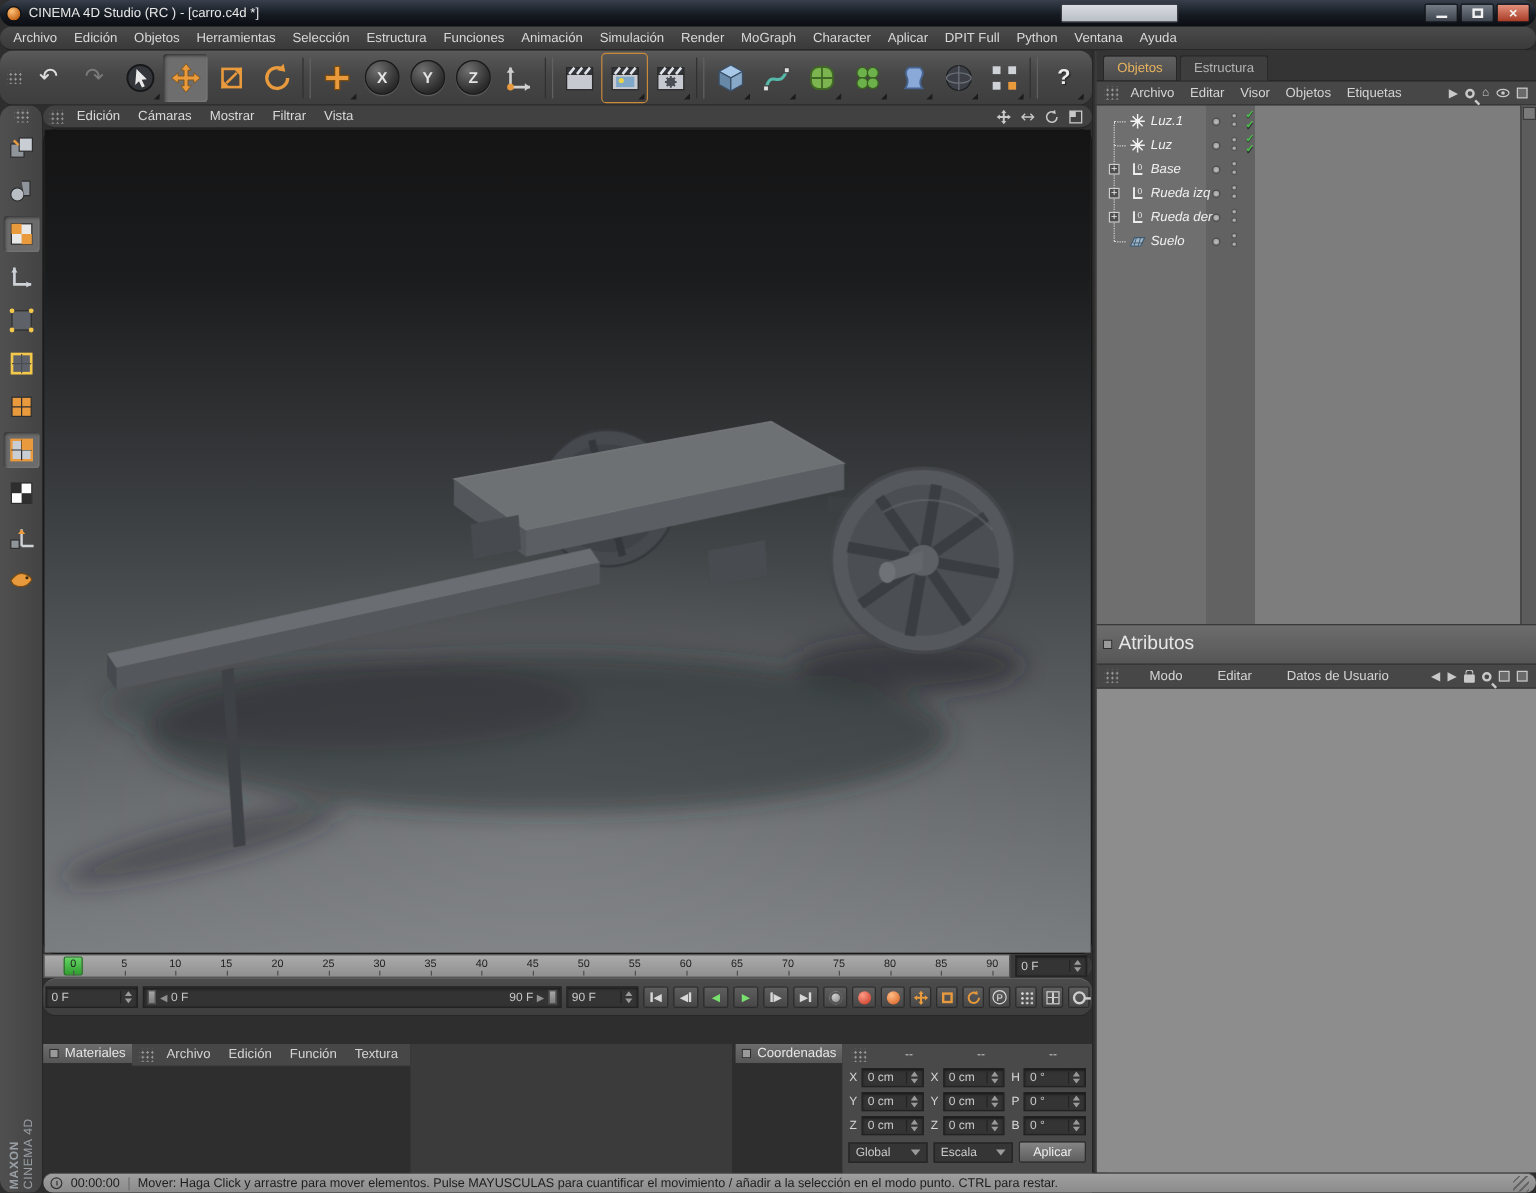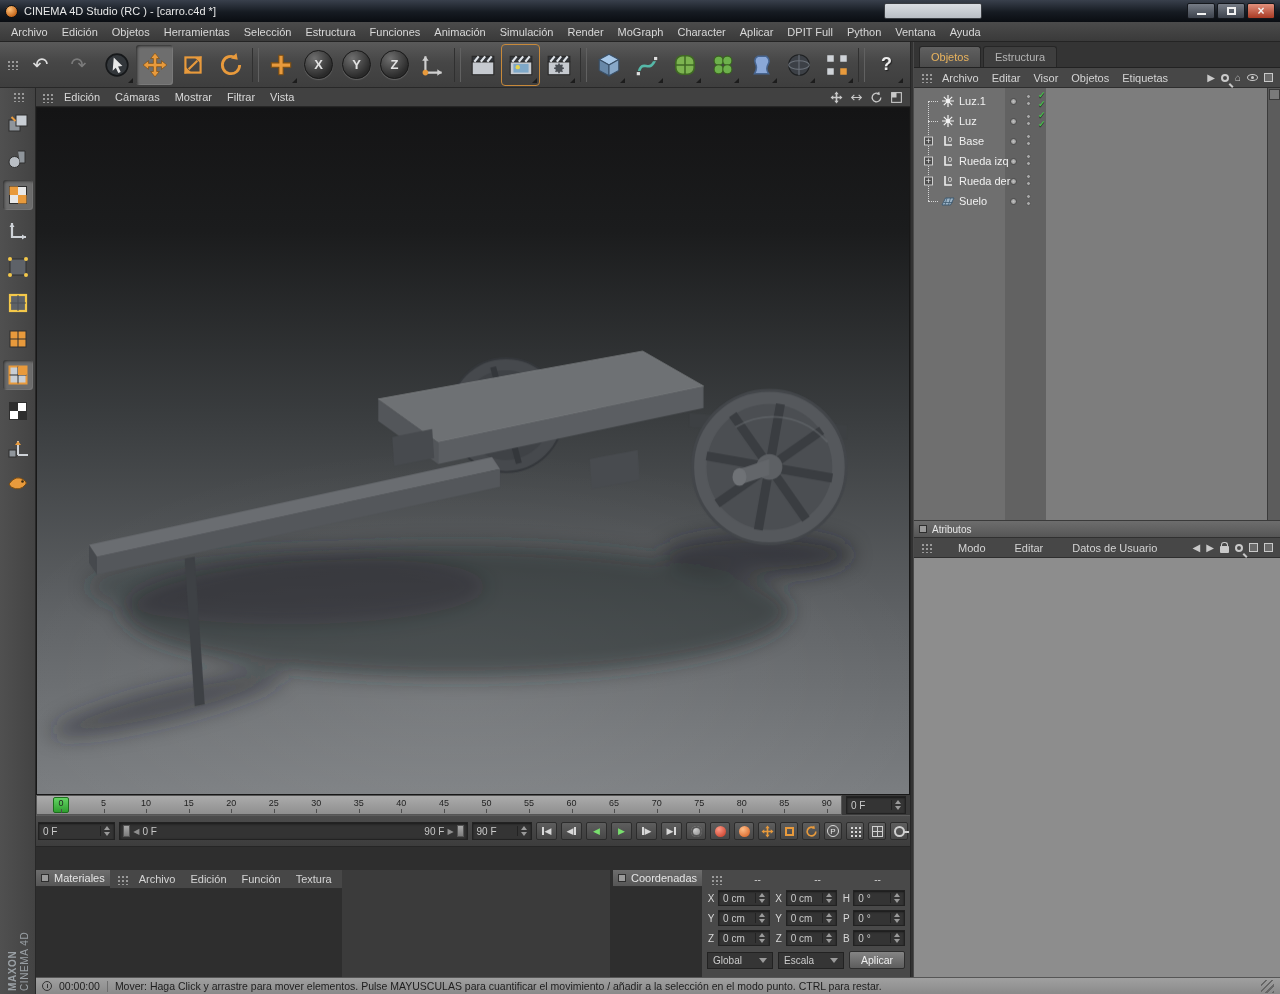--- a/index.html
+++ b/index.html
@@ -1,18 +1,18 @@
 <!DOCTYPE html>
 <html><head>
 <meta charset="utf-8">
 <style>
   *{box-sizing:border-box;margin:0;padding:0;}
   html,body{width:1280px;height:994px;}
   body{position:relative;background:#2e2e2e;font-family:"Liberation Sans",sans-serif;overflow:hidden;user-select:none;color:#d6d6d6;}
-  .abs{position:absolute;}
+  .abs{position:absolute;border-radius:11px;}
 
   
   .titlebar{left:0;top:0;width:1280px;height:22px;background:linear-gradient(#39404c,#161b22 55%,#0a0d12);display:flex;align-items:center;padding:0 5px;font-size:11px;color:#e8e8e8;}
   .appicon{width:13px;height:13px;border-radius:50%;background:radial-gradient(circle at 35% 30%,#ffc27a,#c86a1e 70%,#6e3608);margin-right: 6px;border:1px solid #111;}
   .layoutbox{position:absolute;left:884px;top:3px;width:98px;height:16px;background:linear-gradient(#d9dde2,#b9bec5);border:1px solid #3a3d42;border-radius:2px;}
   .winbtns{position:absolute;right:5px;top:3px;display:flex;gap:2px;}
   .winbtn{width:28px;height:16px;display:flex;align-items:center;justify-content:center;font-size:10px;color:#f2f2f2;background:linear-gradient(#767c86,#3c424c);border:1px solid #14171c;border-radius:2px;}
   .winbtn .minbar{width:9px;height:2px;background:#f2f2f2;margin-top:6px;}
   .winbtn .maxbox{width:9px;height:8px;border:2px solid #f2f2f2;}
   .winbtn.close{background:linear-gradient(#e2907c,#a83a24);font-size:12px;font-weight:bold;}
@@ -135,30 +135,30 @@
   .locki::before{content:"";position:absolute;left:1px;top:-4px;width:5px;height:4px;border:1.5px solid #c9c9c9;border-bottom:none;border-radius:3px 3px 0 0;}
   .sqicon{width:9px;height:9px;border:1px solid #c9c9c9;background:#6a6a6a;}
 
   .omtree{height:432px;position:relative;flex:none;background:linear-gradient(90deg,#6f6f6f 0,#6f6f6f 91px,#626262 91px,#626262 132px,#7d7d7d 132px,#7d7d7d 353px,#5e5e5e 353px);}
   .treeline{position:absolute;left:14px;top:13px;height:100px;border-left:1px dotted #d6d6d6;}
   .omrow{position:absolute;left:0;width:353px;height:20px;display:flex;align-items:center;font-size:11px;color:#f1f1f1;}
   .stub{position:absolute;left:14px;top:50%;width:10px;border-top:1px dotted #d6d6d6;}
   .expander{position:absolute;left:10px;top:50%;transform:translateY(-50%);width:9px;height:9px;background:#4e4e4e;border:1px solid #cfcfcf;color:#efefef;font-size:9px;line-height:7px;text-align:center;}
   .objicon{position:absolute;left:27px;top:3px;width:14px;height:14px;}
   .objicon svg{width:14px;height:14px;display:block;}
-  .objname{position:absolute;left:45px;}
+  .objname{position:absolute;left:45px;font-style:italic;}
   .dot1{position:absolute;left:96px;top:7px;width:7px;height:7px;border-radius:50%;background:radial-gradient(#c2c2c2,#8a8a8a);border:1px solid #4e4e4e;}
   .dots2{position:absolute;left:112px;top:3px;display:flex;flex-direction:column;gap:2px;}
   .dots2 i{width:5px;height:5px;border-radius:50%;background:#a8a8a8;border:1px solid #555;}
   .checks{position:absolute;left:124px;top:0;display:flex;flex-direction:column;line-height:9px;}
   .checks b{color:#46c24b;font-size:9px;font-weight:bold;text-shadow:0 1px 0 #2c2c2c;}
   .omscroll{position:absolute;right:0;top:0;bottom:0;width:13px;background:#5c5c5c;border-left:1px solid #3a3a3a;}
   .omscroll .box{position:absolute;left:1px;top:1px;width:11px;height:11px;background:#7a7a7a;border:1px solid #3a3a3a;}
 
-  .attrtitle{height:18px;background:linear-gradient(#6d6d6d,#565656);border-top:1px solid #3a3a3a;border-bottom:1px solid #303030;display:flex;align-items:center;gap:5px;padding:0 5px;font-size:10px;color:#e6e6e6;flex:none;}
+  .attrtitle{height:18px;background:linear-gradient(#6d6d6d,#565656);border-top:1px solid #3a3a3a;border-bottom:1px solid #303030;display:flex;align-items:center;gap:5px;padding:16px 5px;font-size:16px;color:#e6e6e6;flex:none;}
   .attrmenu{height:20px;background:#474747;border-bottom:1px solid #2e2e2e;display:flex;align-items:center;font-size:11px;color:#d4d4d4;padding:0 3px;gap:17px;flex:none;}
   .attrmenu .mi{padding:0 6px;}
   .attrcontent{flex:1;background:#8d8d8d;}
 
   
   .statusbar{left:36px;top:977px;width:1244px;height:17px;background:linear-gradient(#a0a0a0,#8a8a8a);border-top:1px solid #565656;display:flex;align-items:center;gap:7px;padding:0 6px;font-size:10.5px;color:#1d1d1d;}
   .clock{width:10px;height:10px;border:1.5px solid #333;border-radius:50%;position:relative;flex:none;}
   .clock::after{content:"";position:absolute;left:3.5px;top:1.5px;width:1.5px;height:4px;background:#333;}
   .ssep{width:1px;height:11px;background:#6e6e6e;}
   .resizegrip{margin-left:auto;width:13px;height:13px;background:repeating-linear-gradient(135deg,transparent 0 3px,#666 3px 4.5px);}

